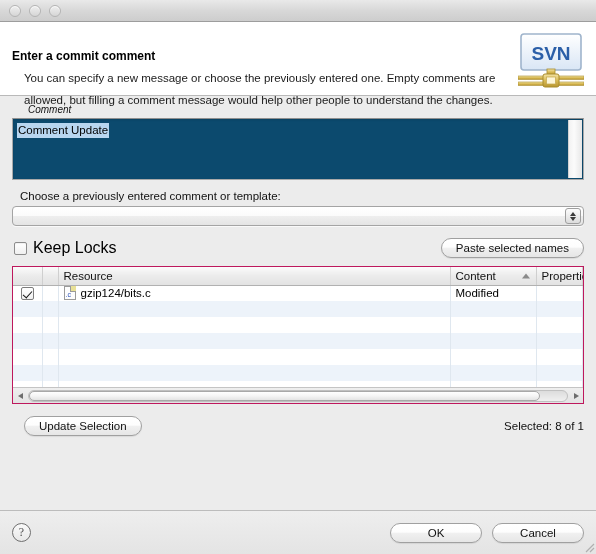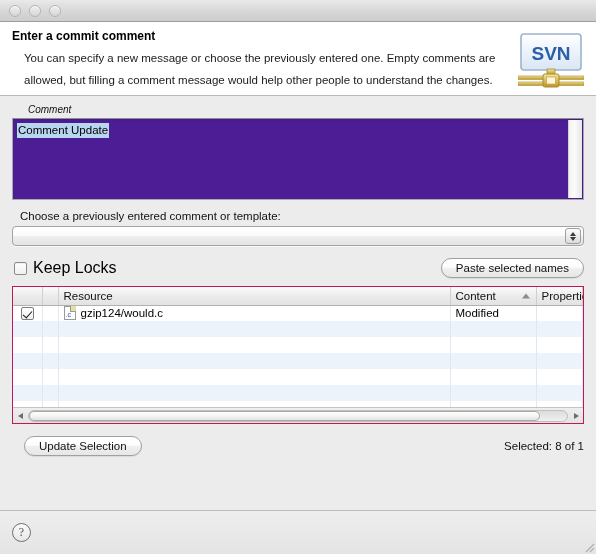--- a/index.html
+++ b/index.html
@@ -63,20 +63,21 @@
     border-bottom: 1px solid #b9b9b9;
     height: 74px;
     flex: 0 0 74px;
     padding: 7px 12px 0 12px;
   }
   .banner-title {
     font-size: 12px;
     font-weight: bold;
     color: #000;
     margin-bottom: 4px;
+    margin-top: 20px;
   }
   .banner-desc {
     font-size: 11.5px;
     line-height: 22px;
     color: #1a1a1a;
     padding-left: 12px;
     width: 488px;
   }
   .svn-logo {
     position: absolute;
@@ -95,22 +96,22 @@
 
   .field-label {
     font-size: 10px;
     color: #111;
     margin: 8px 0 3px 16px;
     font-style: italic;
   }
 
   .comment-box {
     position: relative;
-    height: 82px;
-    background: #4c1d95;
+    height: 62px;
+    background: #0c4a6e;
     border: 1px solid #a9a9a9;
     border-top-color: #8e8e8e;
     box-shadow: inset 0 1px 2px rgba(0,0,0,.12);
   }
   .comment-text {
     position: absolute;
     left: 4px; top: 4px;
     font-size: 11.5px;
     background: #b8d6f0;
     color: #000;
@@ -468,21 +469,21 @@
           <tr class="odd">
             <td class="cb">
               <span class="tick"></span>
             </td>
             <td></td>
             <td>
               <span class="res-cell">
                 <span class="cicon">
                     <i>.c</i>
                   </span>
-                <span>gzip124/would.c</span>
+                <span>gzip124/bits.c</span>
               </span>
             </td>
             <td>Modified</td>
             <td></td>
           </tr>
           <tr class="even">
               <td class="cb"></td>
               <td></td>
               <td></td>
               <td></td>
@@ -548,17 +549,21 @@
 
     <div class="sel-row">
       <span class="gap"></span>
       <button class="btn">Update Selection</button>
       <span class="sel-count">Selected: 8 of 1</span>
     </div>
   </div>
 
   <div class="footer">
     <div class="help">?</div>
+    <div class="footer-btns">
+      <button class="btn wide">OK</button>
+      <button class="btn wide">Cancel</button>
+    </div>
     <svg class="resize-grip" viewBox="0 0 13 13">
       <path d="M12 4 L4 12 M12 8 L8 12" stroke="#b0b0b0" stroke-width="1.2" fill="none"></path>
     </svg>
   </div>
 </div>
 
 </body></html>

